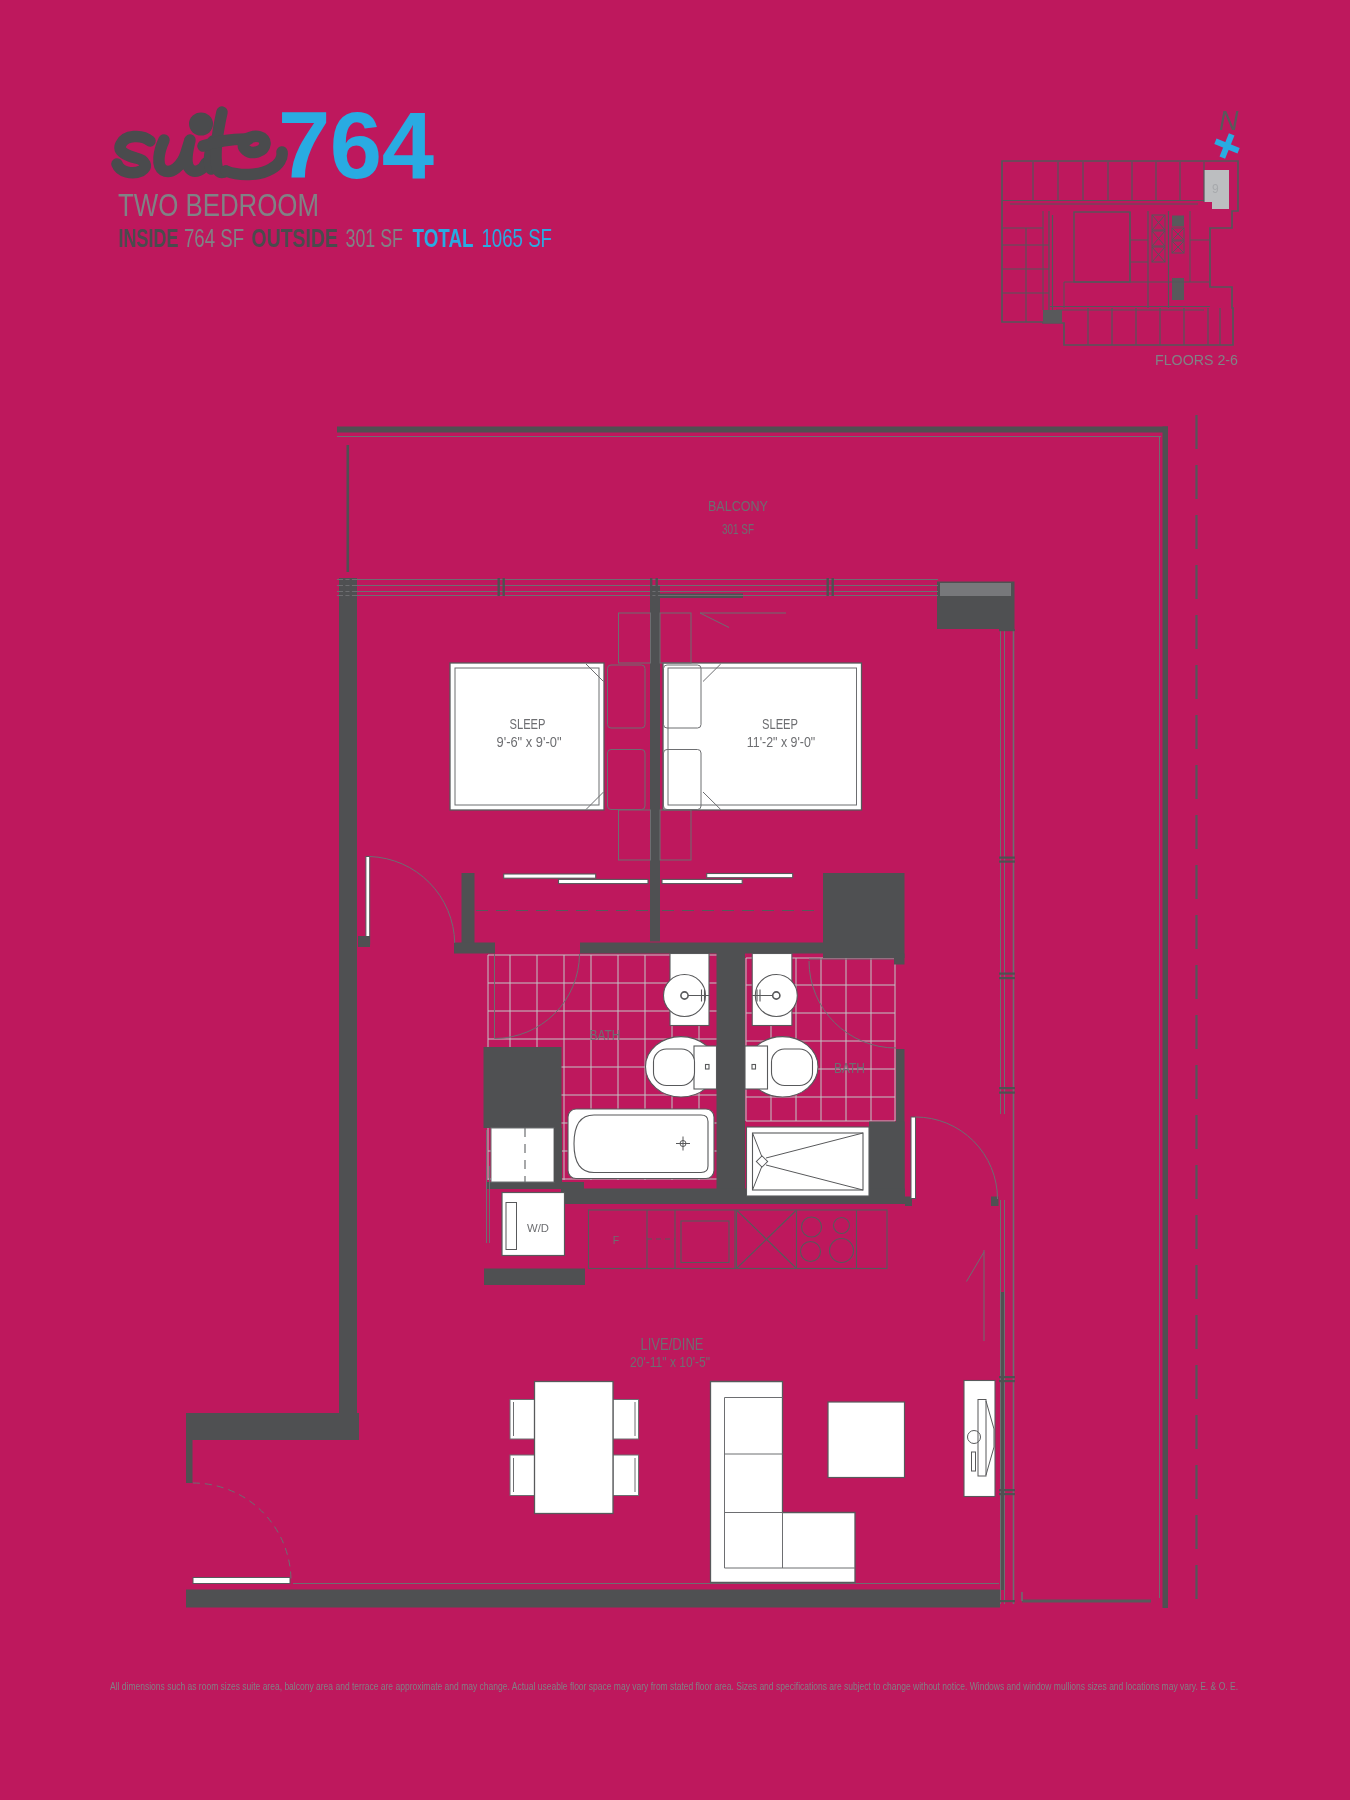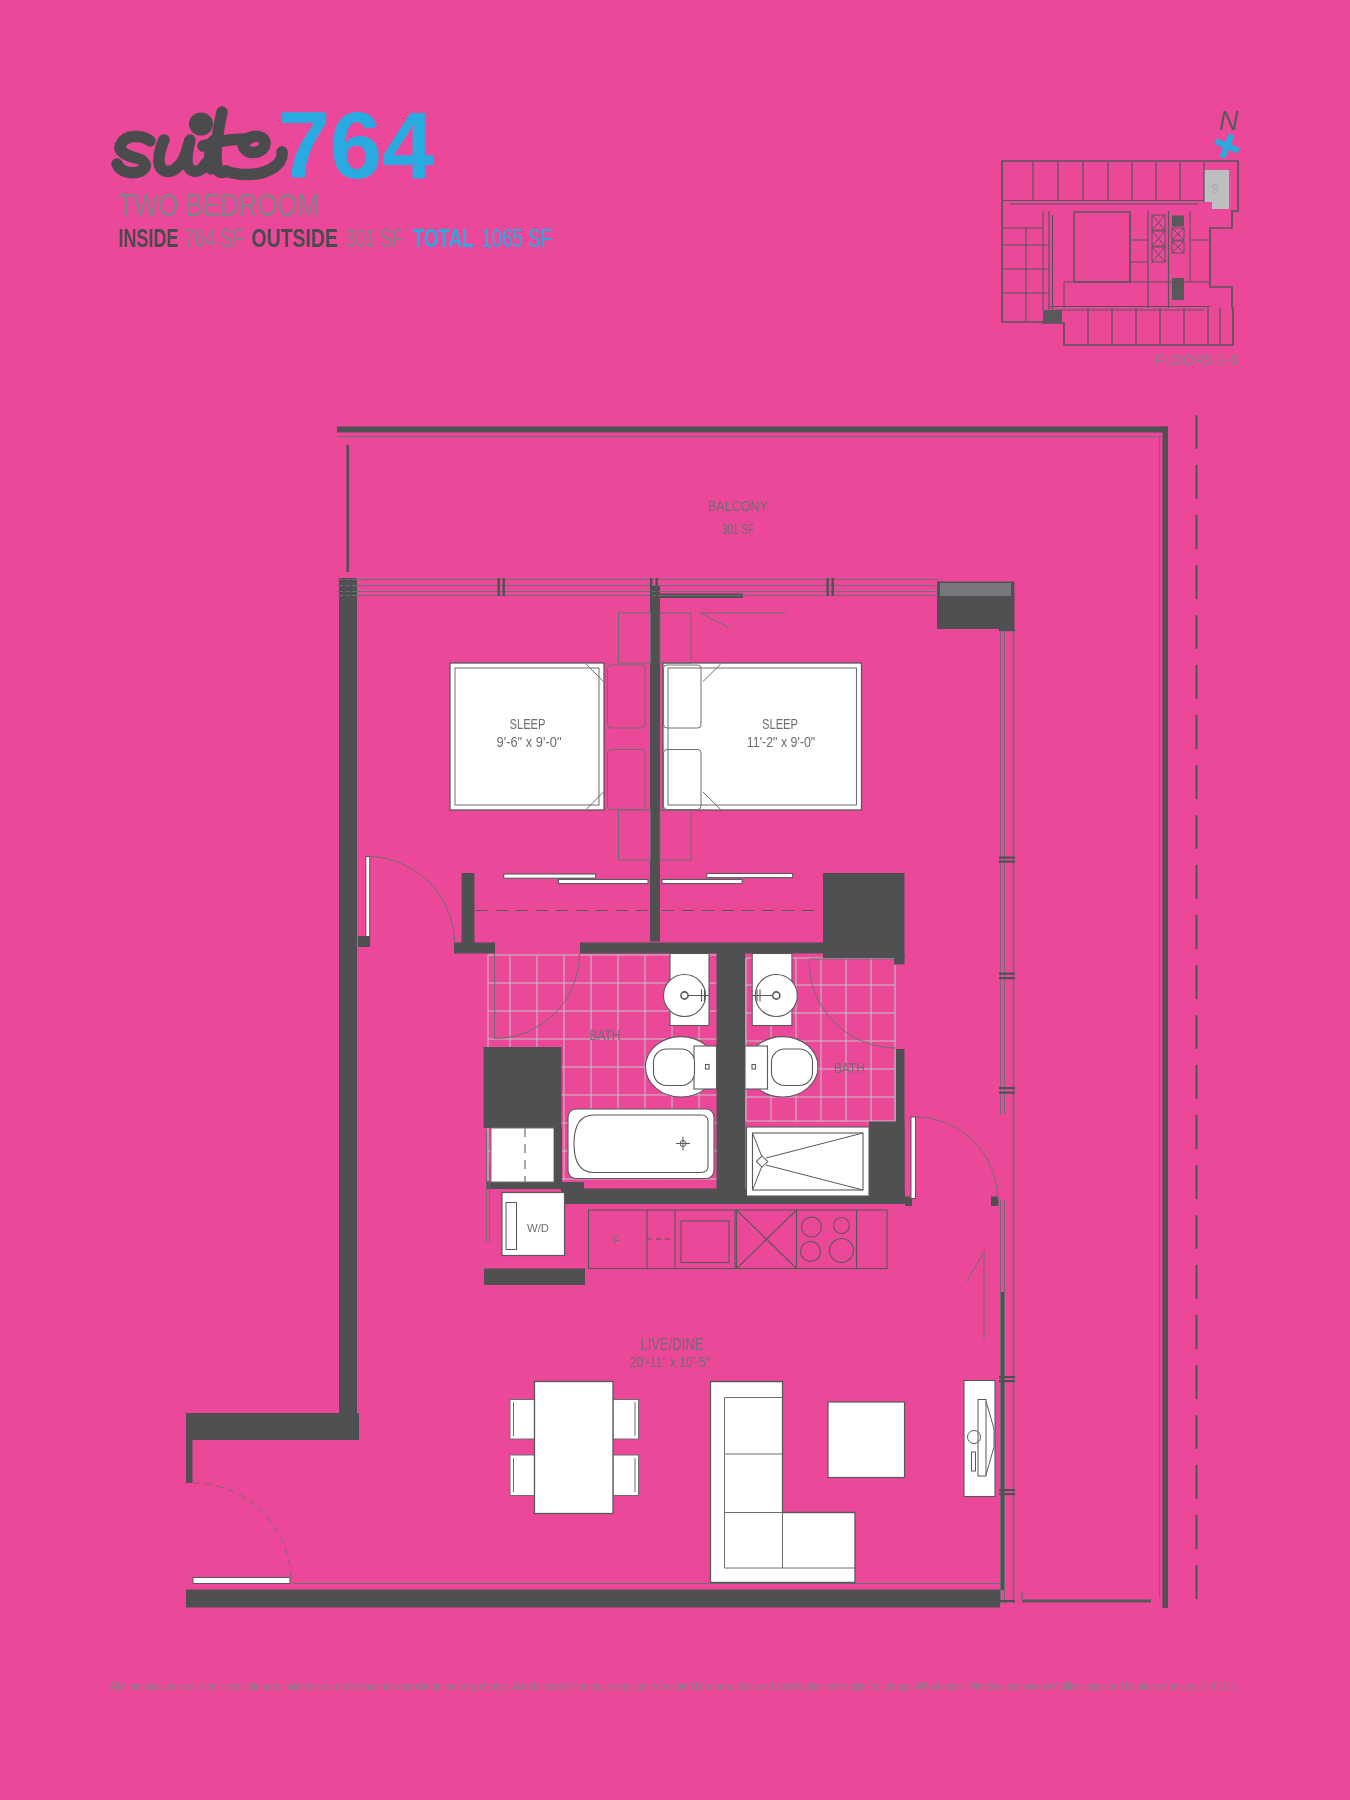--- a/index.html
+++ b/index.html
@@ -1,16 +1,16 @@
 <!DOCTYPE html>
 <html><head>
 <meta charset="utf-8">
 <style>
   html,body{margin:0;padding:0;background:#ffffff;}
-  .page{position:relative;width:1350px;height:1800px;background:#ec4899;overflow:hidden;}
+  .page{position:relative;width:1350px;height:1800px;background:#be185d;overflow:hidden;}
   svg{position:absolute;top:0;left:0;}
   text{font-family:"Liberation Sans",sans-serif;}
 </style>
 </head>
 <body>
 <div class="page">
 <svg width="1350" height="1800" viewBox="0 0 1350 1800">
 
 <g id="header">
 

